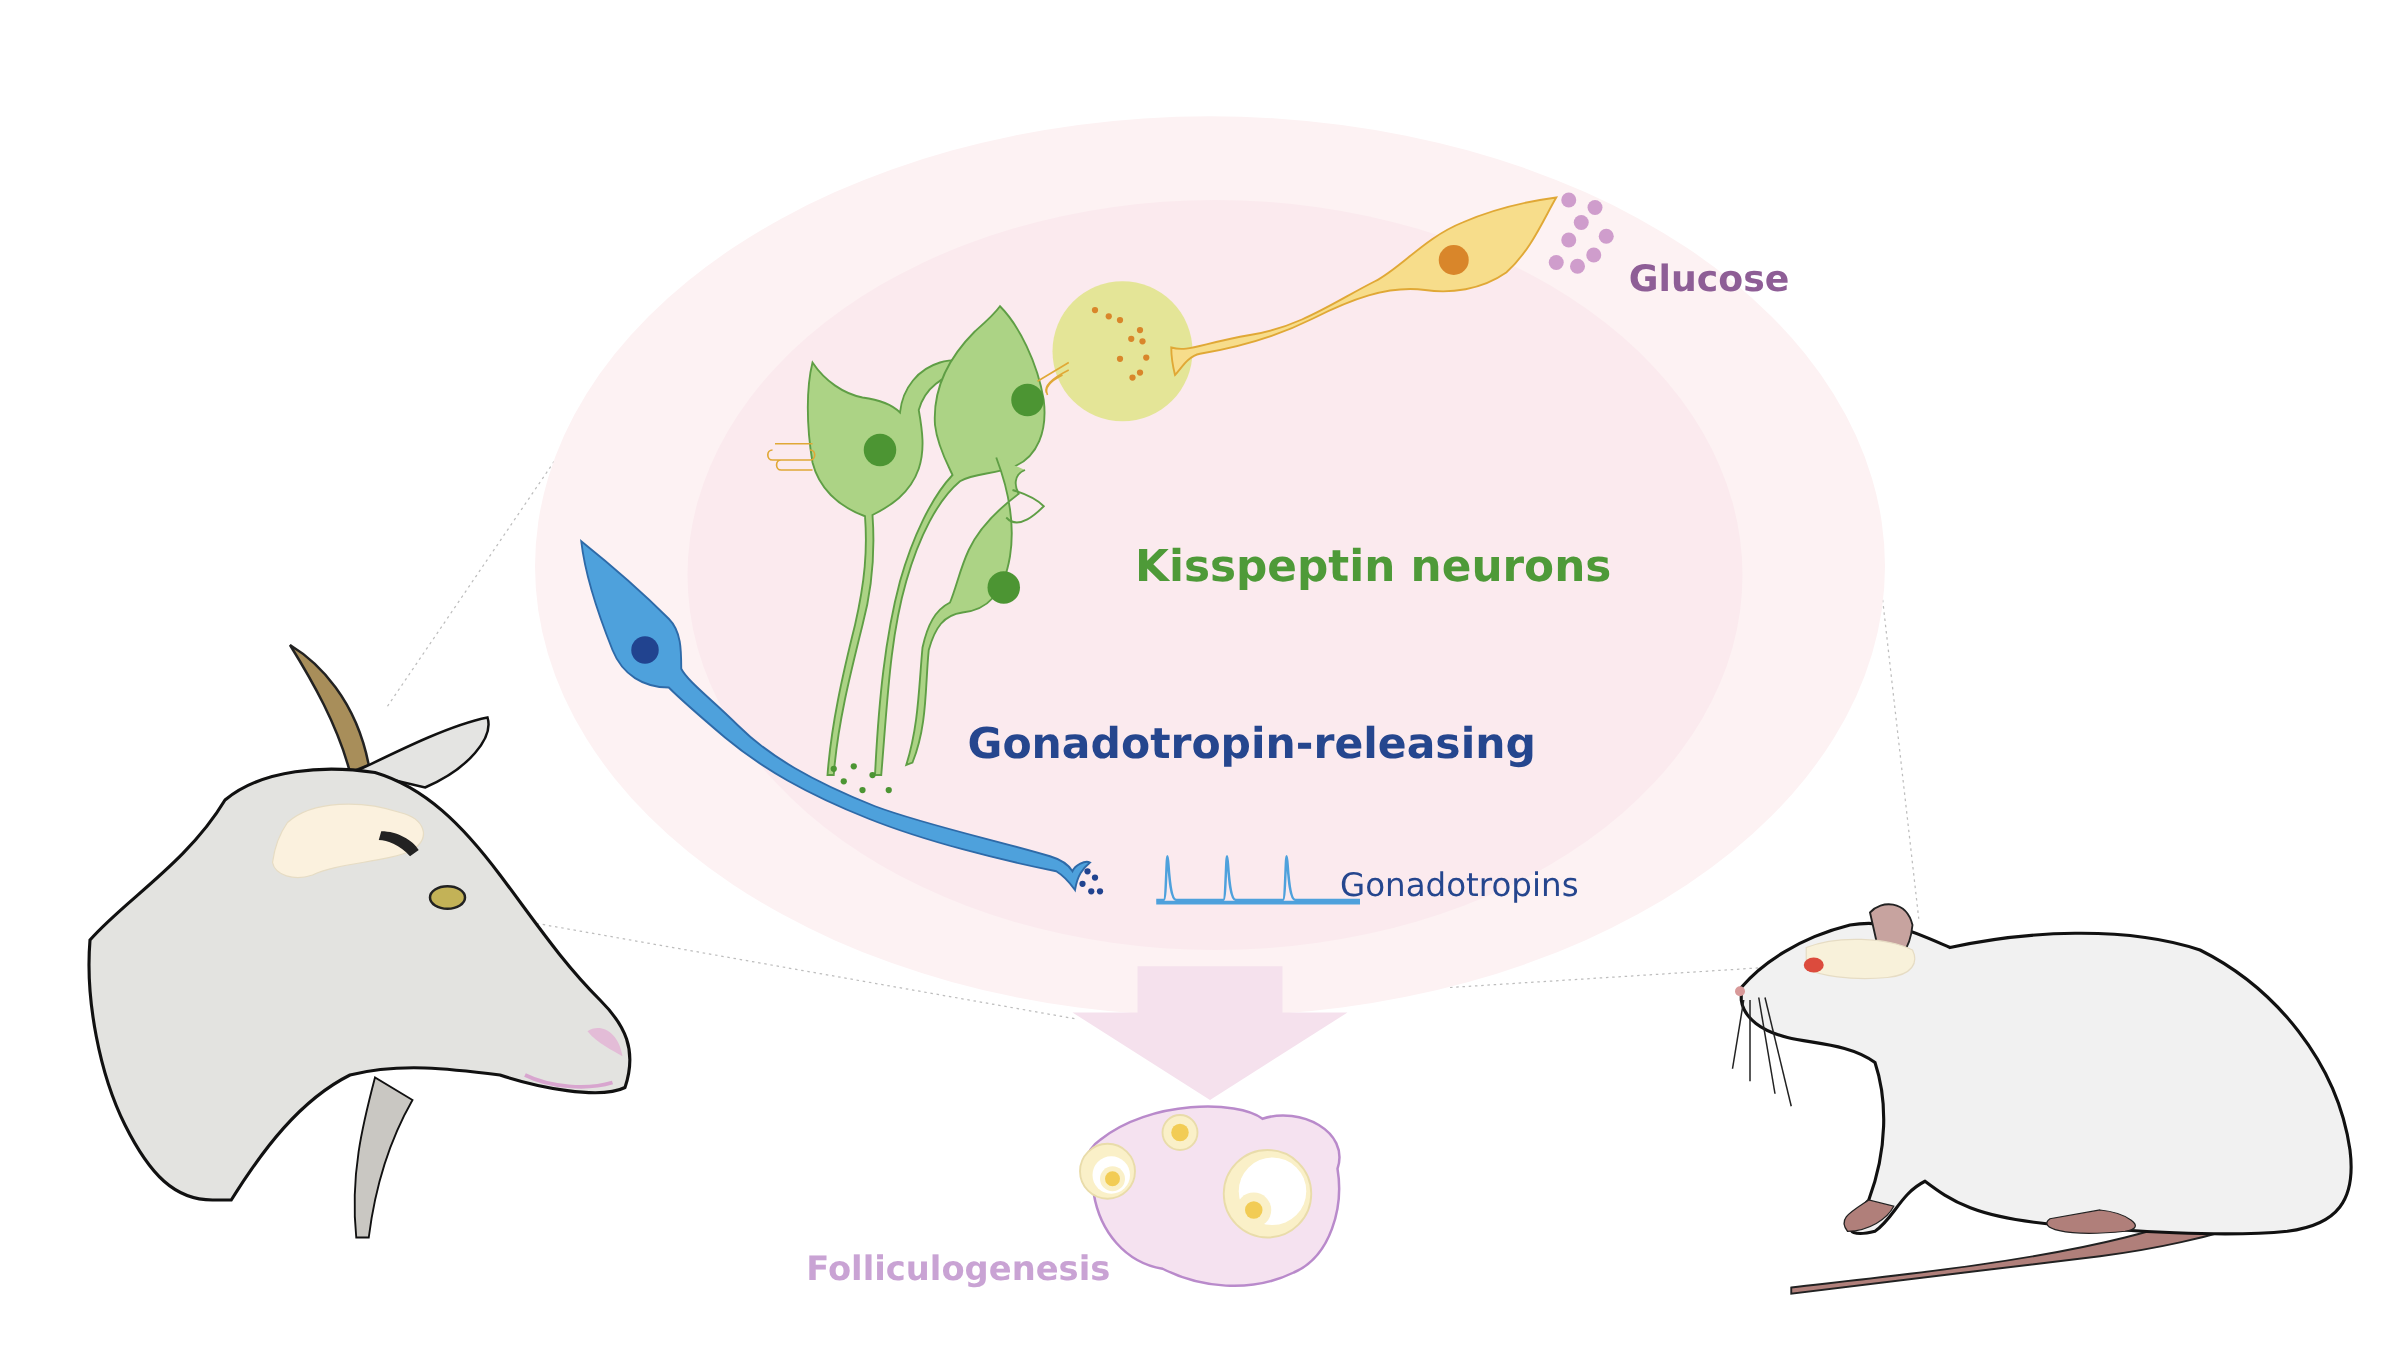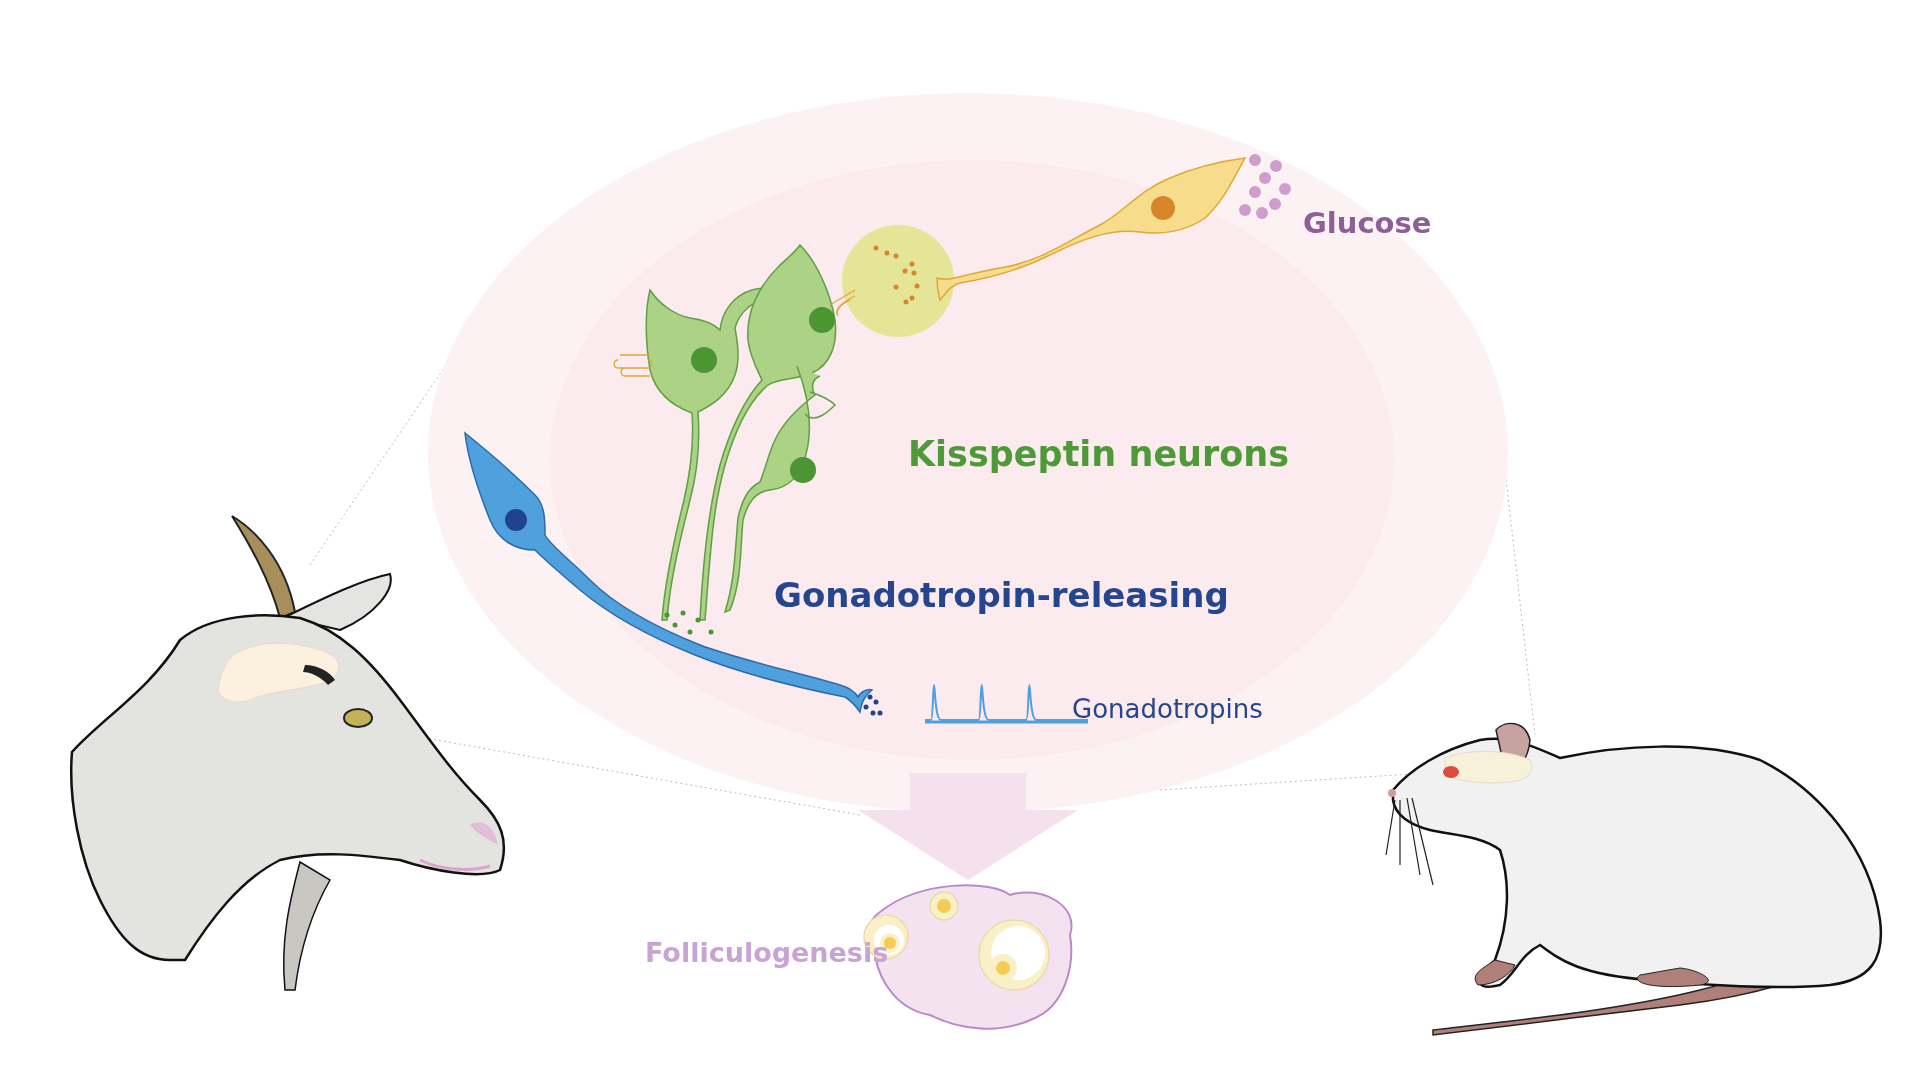--- a/index.html
+++ b/index.html
@@ -142,14 +142,14 @@
   </g>
 </svg>
 
 
 <div class="lbl bold" style="left:1303px; top:206px; font-size:29px; color:#8e5e96;">Glucose</div>
 <div class="lbl bold" style="left:908px; top:434px; font-size:35px; color:#4e9a38;">Kisspeptin neurons</div>
 <div class="lbl bold" style="left:774px; top:580px; font-size:34px; color:#25468e; line-height:31px;">
   <div>Gonadotropin-releasing</div>
 </div>
 <div class="lbl" style="left:1072px; top:678px; font-size:26px; color:#25468e;margin-top:16px;">Gonadotropins</div>
-<div class="lbl bold" style="left:645px; top:937px; font-size:27px; color:#c9a3d4;">Folliculogenesis</div>
+<div class="lbl bold" style="left:645px; top:1000px; font-size:27px; color:#c9a3d4;">Folliculogenesis</div>
 </div>
 
 </body></html>

